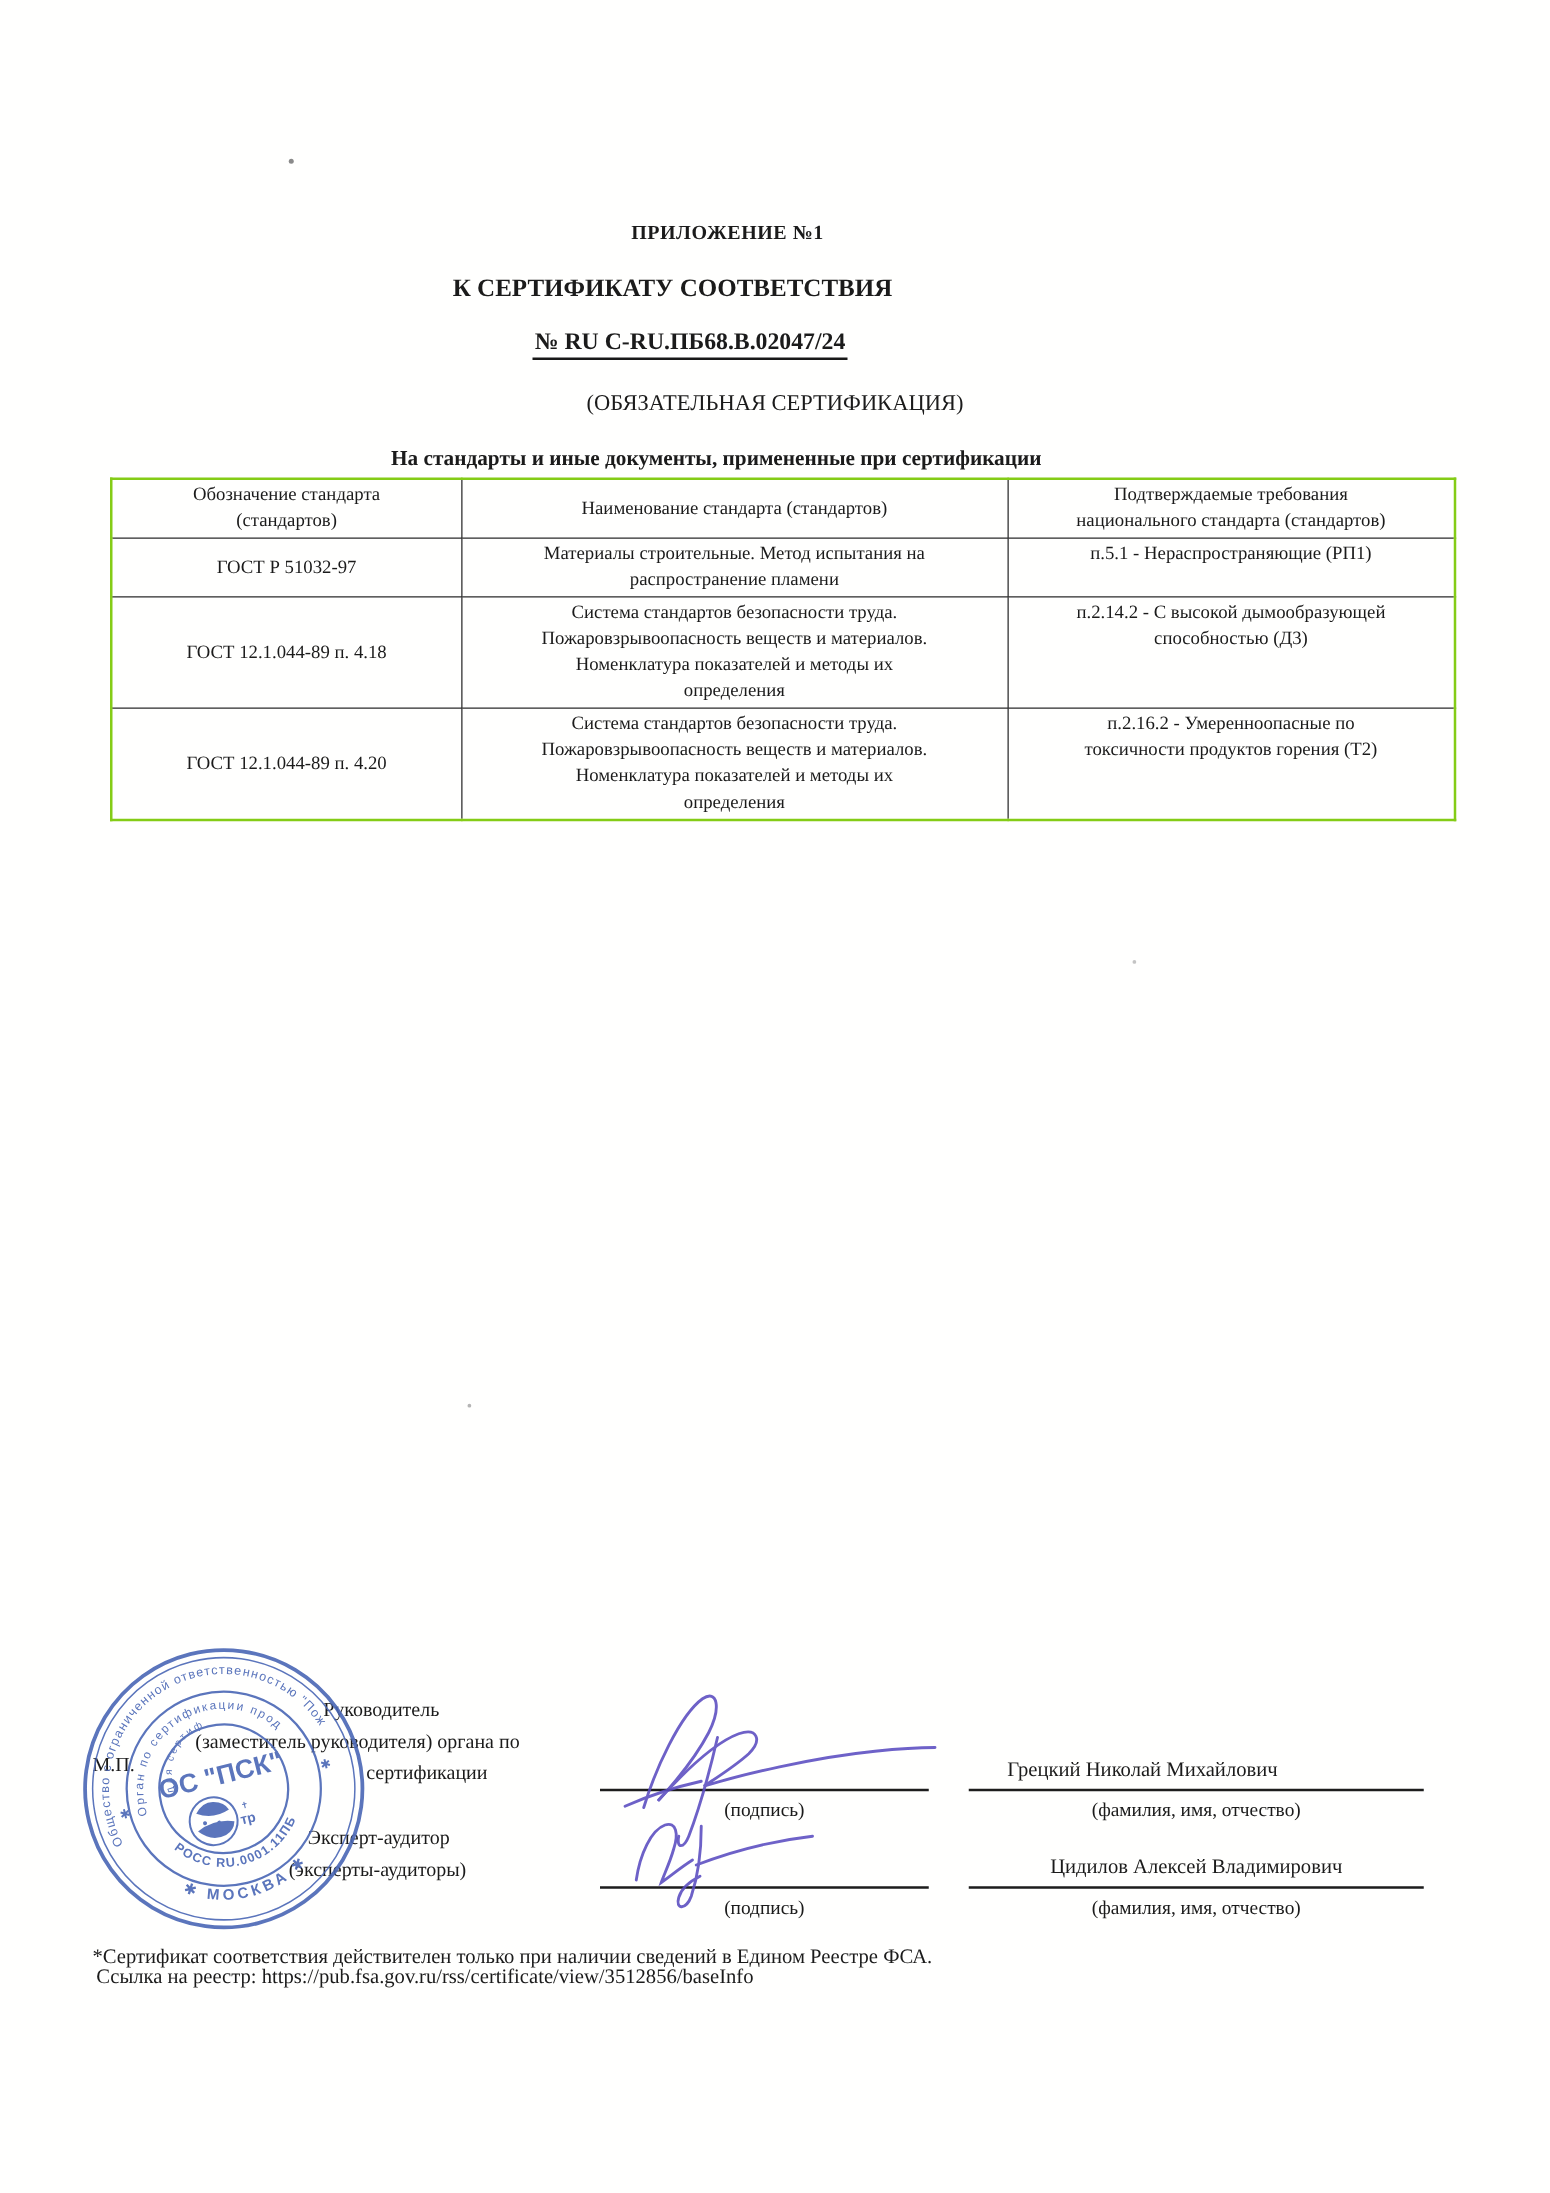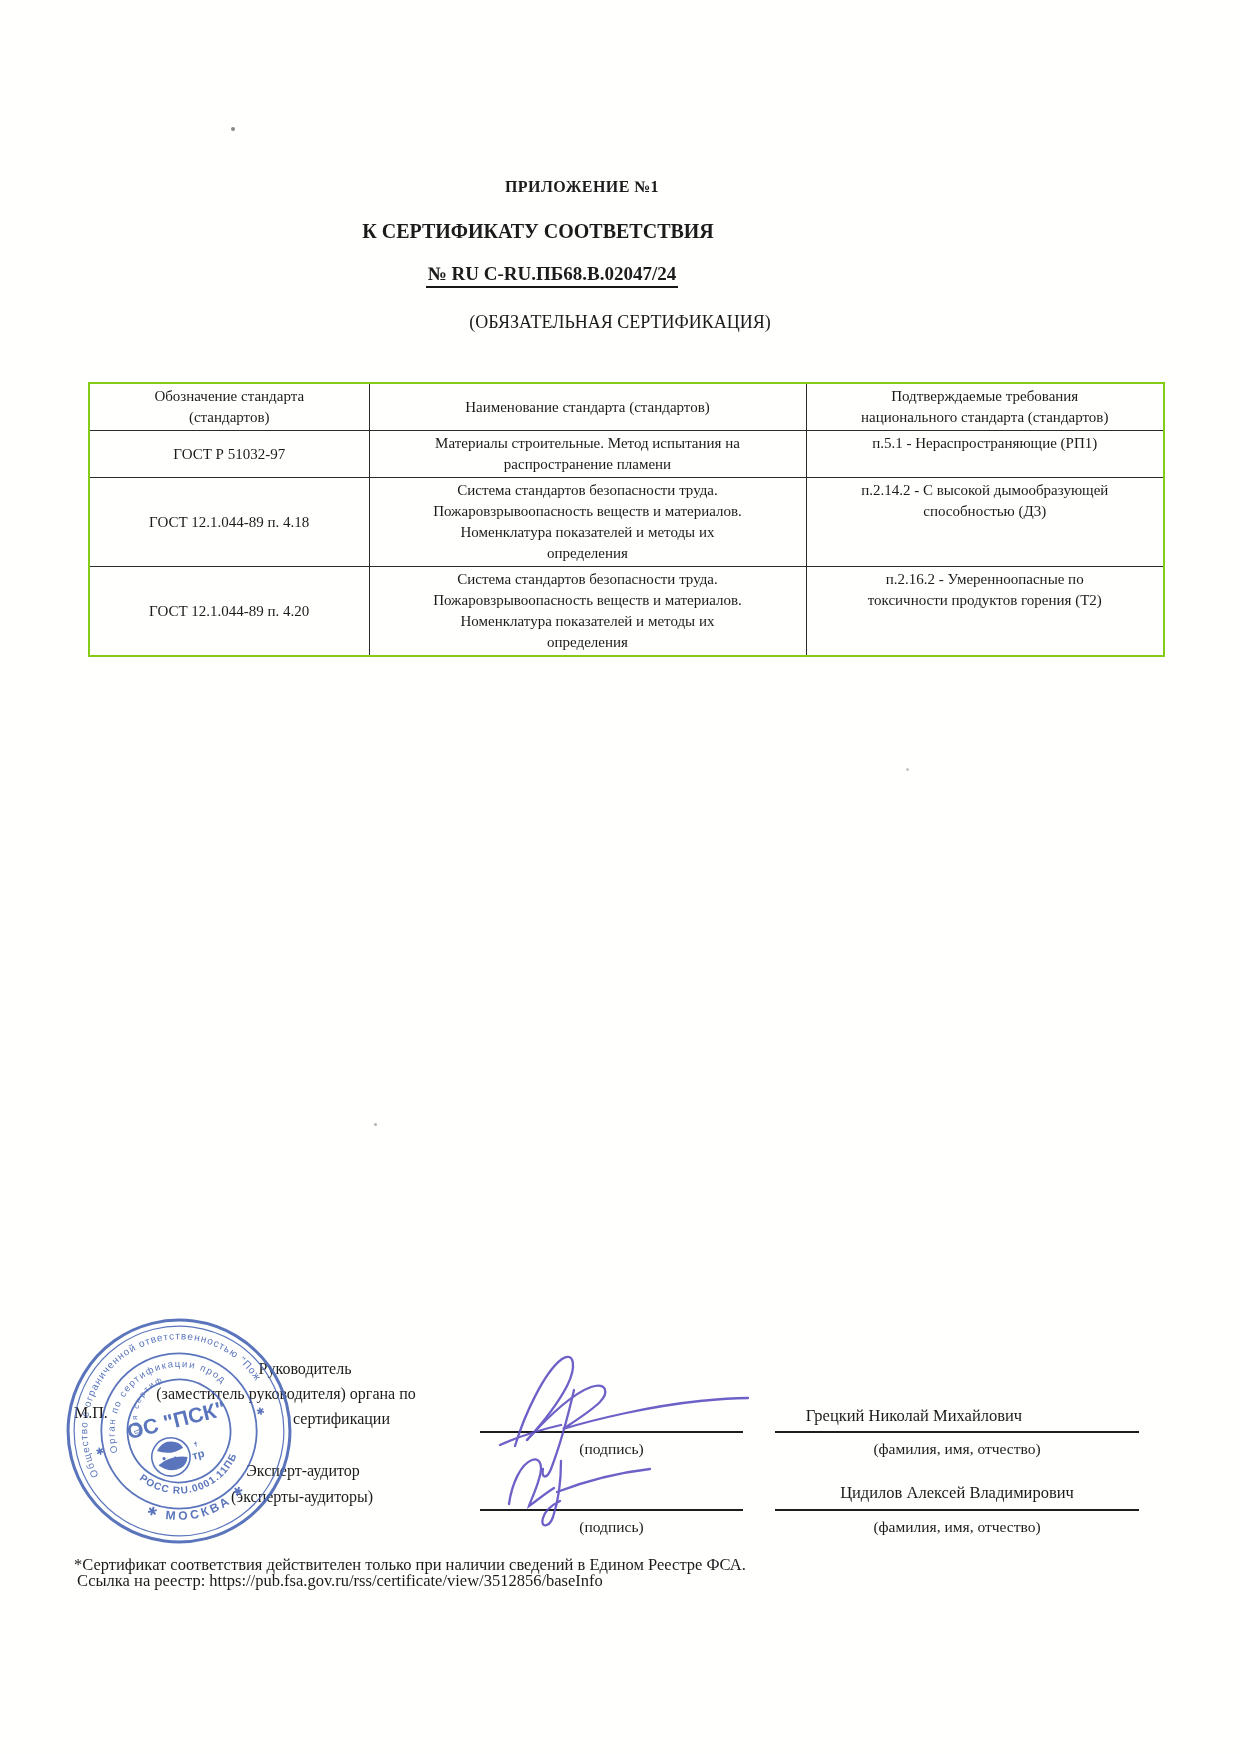--- a/index.html
+++ b/index.html
@@ -52,20 +52,21 @@
 
 <div class="page">
 
   <div class="abs ctr h1">ПРИЛОЖЕНИЕ №1</div>
   <div class="abs ctr h2">К СЕРТИФИКАТУ СООТВЕТСТВИЯ</div>
   <div class="abs ctr h3wrap">
     <span class="h3">№ RU C-RU.ПБ68.В.02047/24</span>
   </div>
   <div class="abs ctr h4">(ОБЯЗАТЕЛЬНАЯ СЕРТИФИКАЦИЯ)</div>
 
+  <div class="abs ctr tbl-title">На стандарты и иные документы, примененные при сертификации</div>
   <table class="standards">
     <colgroup>
         <col class="col-a">
         <col class="col-b">
         <col class="col-c">
       </colgroup>
     <thead>
       <tr>
           <th>Обозначение стандарта
 (стандартов)</th>

